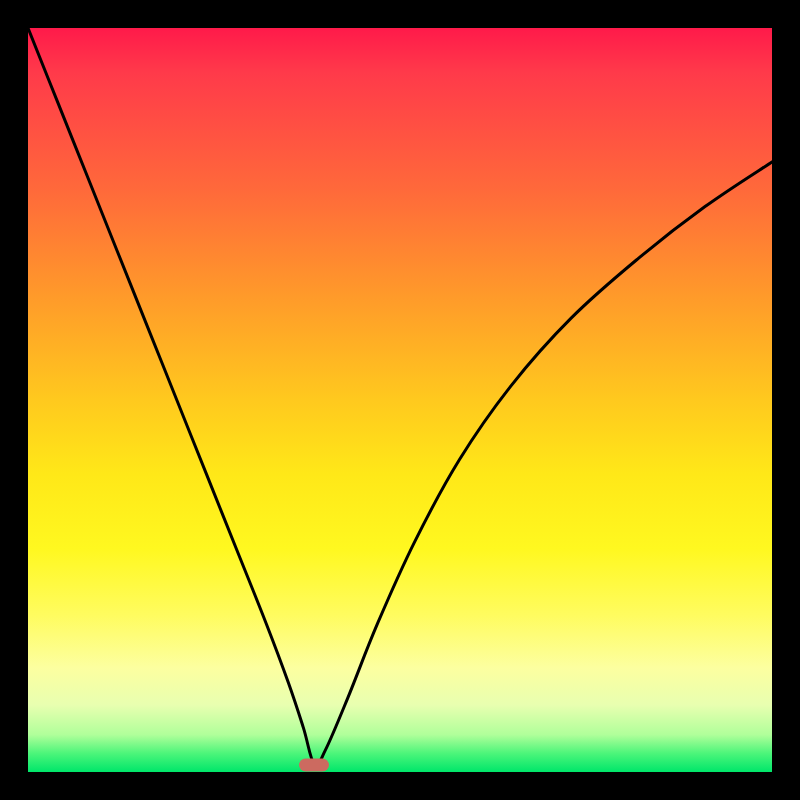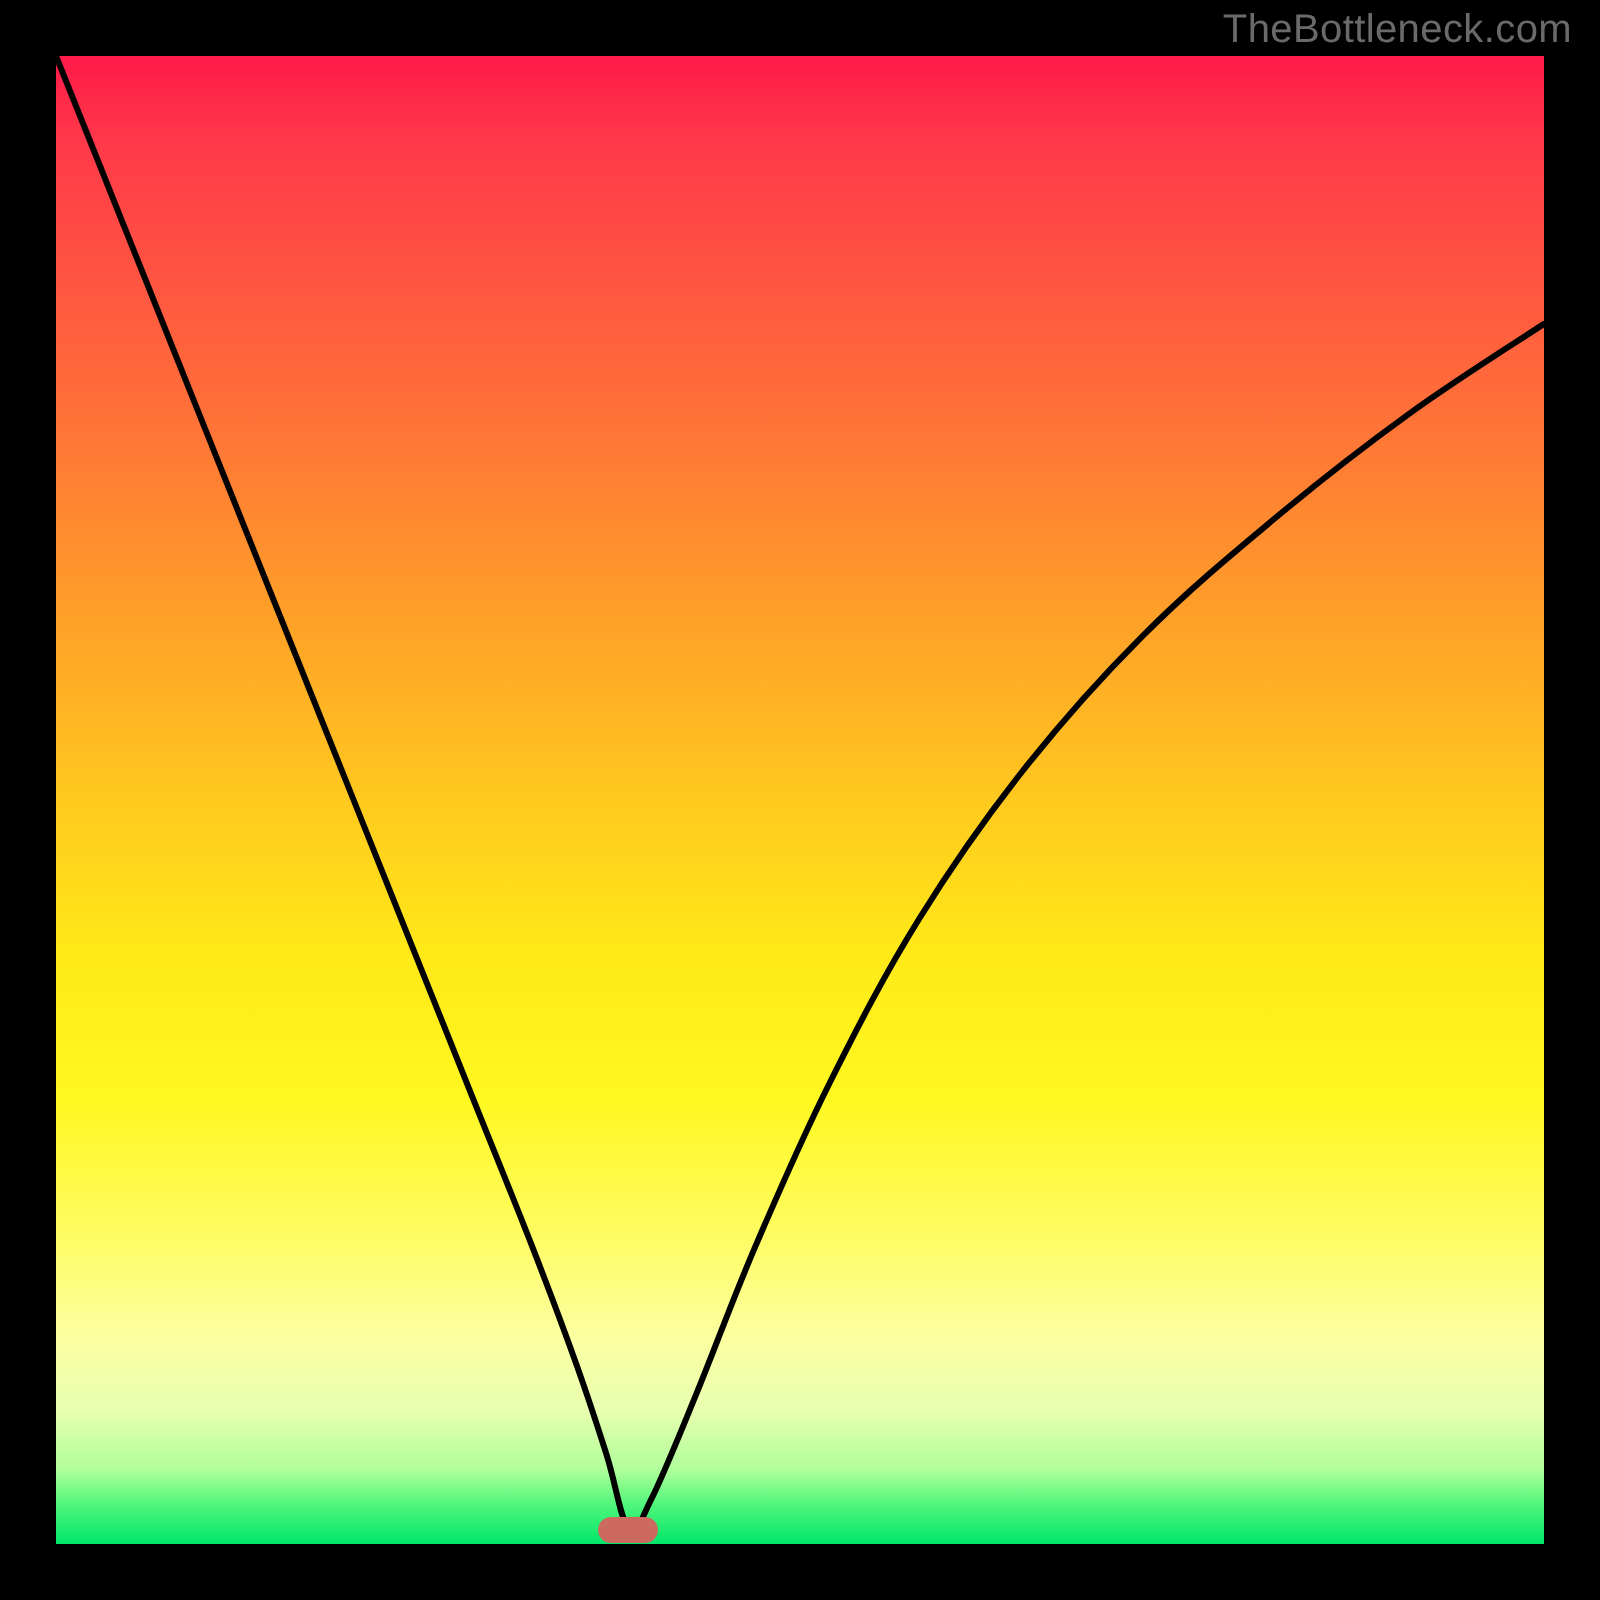--- a/index.html
+++ b/index.html
@@ -83,14 +83,13 @@
   <div class="plot-area">
     <div class="gradient"></div>
 
     <svg class="curve-svg" viewBox="0 0 744 744" preserveAspectRatio="none">
       <path id="curve-path" fill="none" stroke="#000" stroke-width="3" stroke-linecap="round" d="M 0 0 C 5.3568 13.391999999999996, 19.046400000000002 47.615999999999985, 29.76 74.39999999999998 C 40.473600000000005 101.18399999999997, 48.806400000000004 122.01599999999995, 59.52 148.79999999999995 C 70.2336 175.58399999999997, 78.5664 196.41600000000003, 89.28 223.20000000000005 C 99.9936 249.98400000000007, 108.3264 270.81600000000003, 119.04 297.6 C 129.7536 324.384, 138.08640000000003 345.216, 148.8 372 C 159.5136 398.784, 167.8464 419.616, 178.56 446.4 C 189.27360000000002 473.18399999999997, 197.6064 494.01599999999996, 208.32000000000002 520.8 C 219.03360000000004 547.584, 228.70560000000003 571.0944000000001, 238.08 595.2 C 247.4544 619.3056, 253.70399999999998 635.9712000000001, 260.4 654.72 C 267.09599999999995 673.4688, 270.59279999999995 684.6288000000001, 275.28 699.36 C 279.9672 714.0912, 282.4224 732.5423999999999, 286.44 736.56 C 290.4576 740.5776, 291.5736 733.7327999999999, 297.6 721.68 C 303.62640000000005 709.6272, 310.54560000000004 692.3664, 319.92 669.6 C 329.2944 646.8336, 337.6272 623.3232, 349.68 595.2 C 361.7328 567.0768, 372.1488 542.8224, 386.88 513.36 C 401.6112 483.8976, 414.11039999999997 459.64320000000004, 431.52 431.52000000000004 C 448.9296 403.39680000000004, 463.512 382.5648, 483.6 357.12 C 503.68800000000005 331.6752, 520.3536 312.9264, 543.12 290.16 C 565.8864 267.39360000000005, 585.9744 250.728, 610.0799999999999 230.64 C 634.1855999999999 210.55199999999996, 652.9344000000001 195.96959999999993, 677.0400000000001 178.55999999999995 C 701.1456000000001 161.15039999999996, 731.9472000000001 141.95520000000005, 744 133.92000000000007"></path>
     </svg>
 
     <div id="min-marker" class="marker" style="left: 286.44px; top: 736.56px; background: rgb(204, 106, 96);"></div>
   </div>
 
-  <div class="watermark">TheBottleneck.com</div>
 </div>
 
 </body></html>

